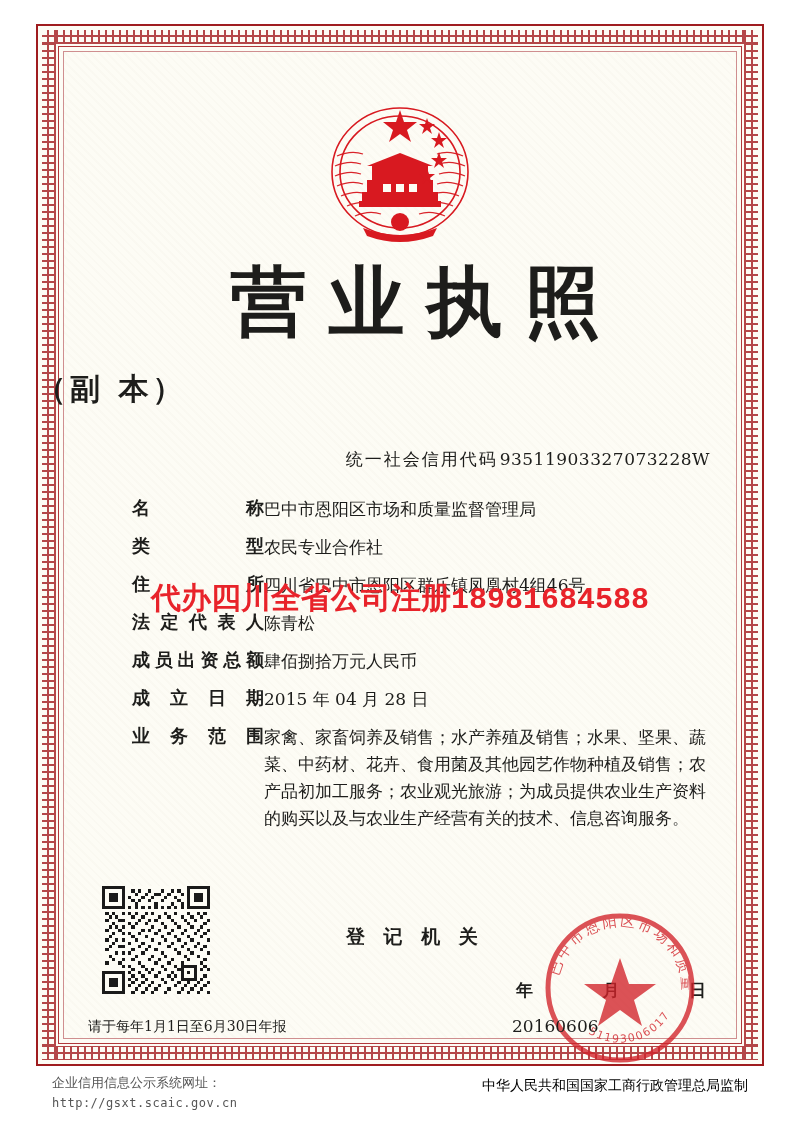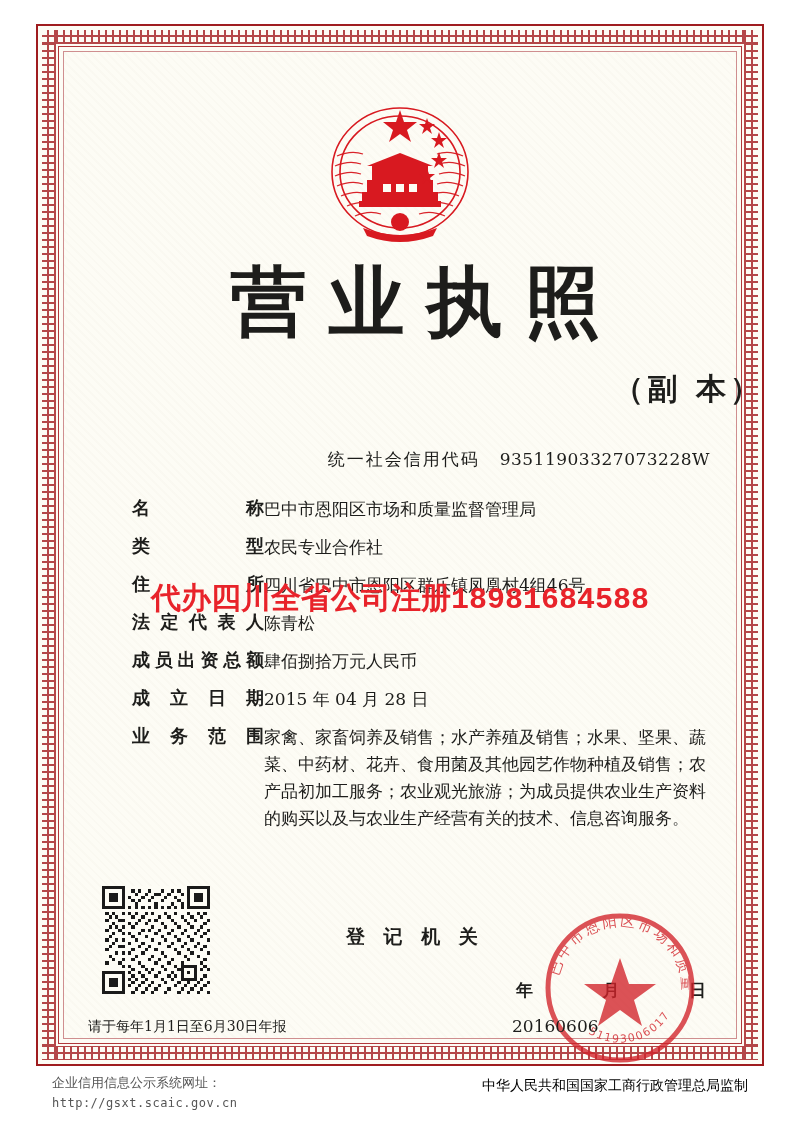--- a/index.html
+++ b/index.html
@@ -95,41 +95,41 @@
     letter-spacing: 22px;
     text-indent: 22px;
     color: #1d1d1b;
     line-height: 1;
     padding-left: 31px;
   }
   #sub-title {
     position: absolute;
     top: 345px;
     left: 0; right: 0;
-    text-align: right;
+    text-align: left;
     font-family: "DejaVu Serif", "Liberation Serif", serif;
     font-weight: bold;
     font-size: 30px;
     letter-spacing: 4px;
     color: #1d1d1b;
   }
 
   
   #credit-line {
     position: absolute;
     top: 424px;
     right: 54px;
     font-size: 17px;
     color: #1d1d1b;
     font-family: "DejaVu Serif", "Liberation Serif", serif;
     letter-spacing: 1px;
     white-space: nowrap;
   }
   #credit-line .label { letter-spacing: 2px; }
-  #credit-line .value { margin-left: 20px; letter-spacing: 0.5px; }
+  #credit-line .value { margin-left: 2px; letter-spacing: 0.5px; }
 
   
   #fields {
     position: absolute;
     top: 472px;
     left: 96px;
     right: 52px;
   }
   .field-row {
     display: flex;

